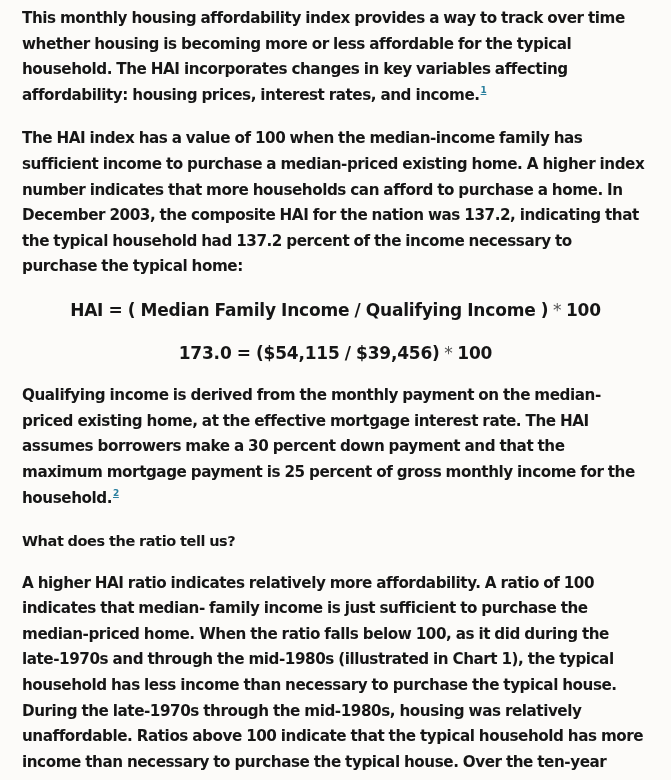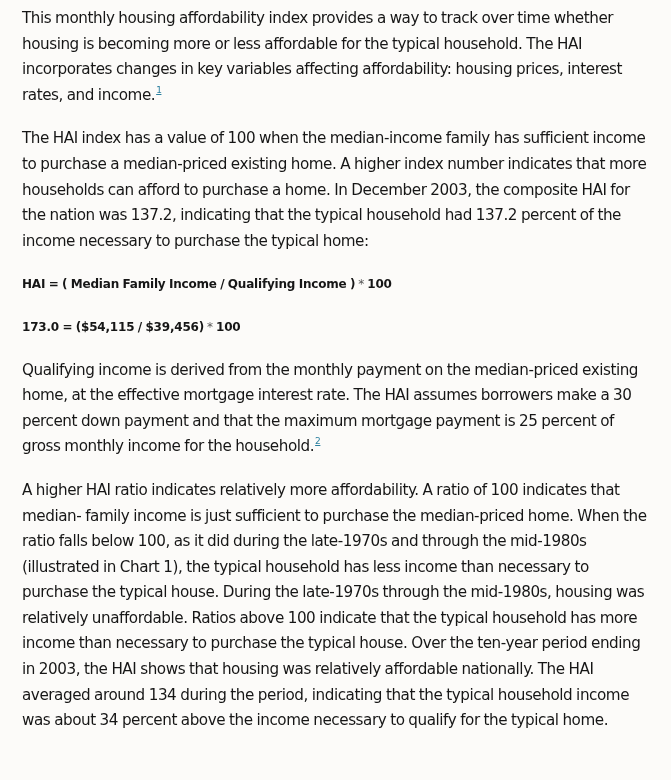--- a/index.html
+++ b/index.html
@@ -16,35 +16,36 @@
     }
     .article {
       padding: 6px 22px 0 22px;
       font-size: 15.2px;
       line-height: 25.6px;
       letter-spacing: -0.45px;
       word-spacing: -0.5px;
     }
     p {
       margin: 0 0 18px 0;
+      font-weight: bold;
     }
     sup.fn {
       font-size: 9px;
       line-height: 0;
       vertical-align: 7px;
       margin-left: 1px;
     }
     sup.fn a {
       color: #2a7f9e;
       text-decoration: underline;
     }
     .formula {
-      text-align: left;
+      text-align: center;
       font-weight: bold;
-      font-size: 12px;
+      font-size: 17px;
       margin: 0 0 17px 0;
       letter-spacing: -0.2px;
     }
     .formula .op {
       font-weight: normal;
       color: #555;
     }
     h3.sub {
       margin: 0;
       font-size: 14.5px;
@@ -62,15 +63,16 @@
   <p><span>This monthly housing affordability index provides a way to track over time whether housing is becoming more or less affordable for the typical household. The HAI incorporates changes in key variables affecting affordability: housing prices, interest rates, and income.</span><sup class="fn"><a href="#">1</a></sup></p>
 
   <p>The HAI index has a value of 100 when the median-income family has sufficient income to purchase a median-priced existing home. A higher index number indicates that more households can afford to purchase a home. In December 2003, the composite HAI for the nation was 137.2, indicating that the typical household had 137.2 percent of the income necessary to purchase the typical home:</p>
 
   <div class="formula"><span>HAI = ( Median Family Income / Qualifying Income )</span><span class="op"> * </span><span>100</span></div>
 
   <div class="formula"><span>173.0 = ($54,115 / $39,456)</span><span class="op"> * </span><span>100</span></div>
 
   <p><span>Qualifying income is derived from the monthly payment on the median-priced existing home, at the effective mortgage interest rate. The HAI assumes borrowers make a 30 percent down payment and that the maximum mortgage payment is 25 percent of gross monthly income for the household.</span><sup class="fn"><a href="#">2</a></sup></p>
 
+  <h3 class="sub">What does the ratio tell us?</h3>
   <p class="last">A higher HAI ratio indicates relatively more affordability. A ratio of 100 indicates that median- family income is just sufficient to purchase the median-priced home. When the ratio falls below 100, as it did during the late-1970s and through the mid-1980s (illustrated in Chart 1), the typical household has less income than necessary to purchase the typical house. During the late-1970s through the mid-1980s, housing was relatively unaffordable. Ratios above 100 indicate that the typical household has more income than necessary to purchase the typical house. Over the ten-year period ending in 2003, the HAI shows that housing was relatively affordable nationally. The HAI averaged around 134 during the period, indicating that the typical household income was about 34 percent above the income necessary to qualify for the typical home.</p>
 
 </div>
 
 </body></html>

